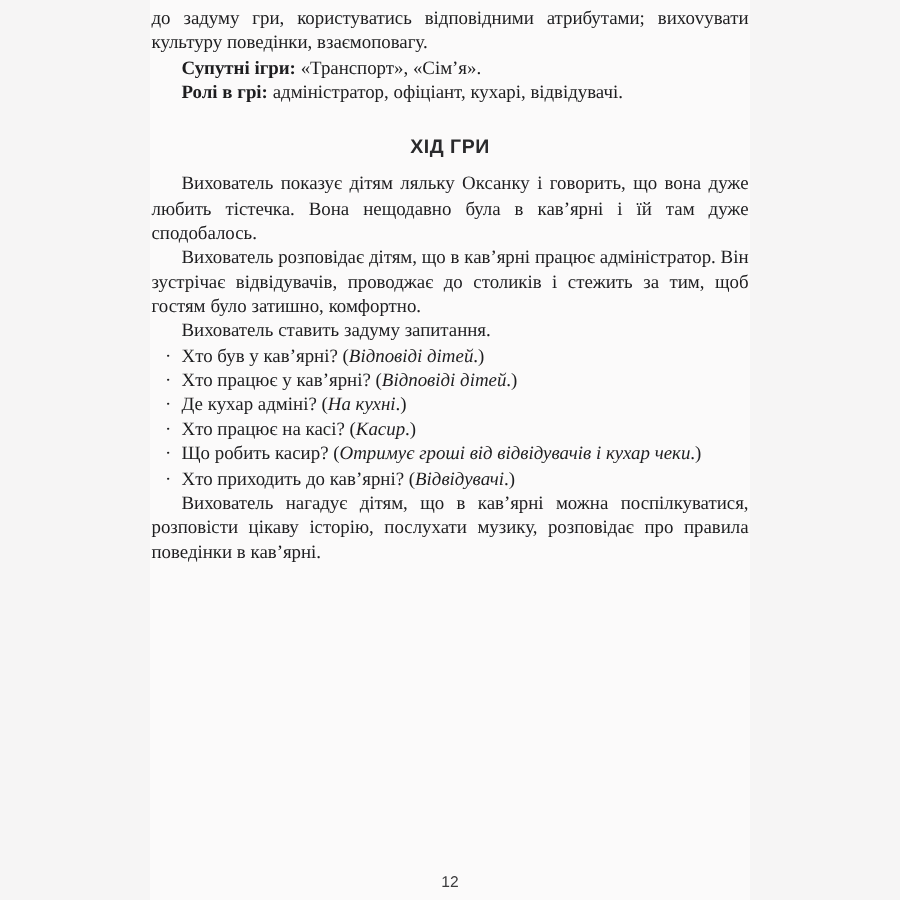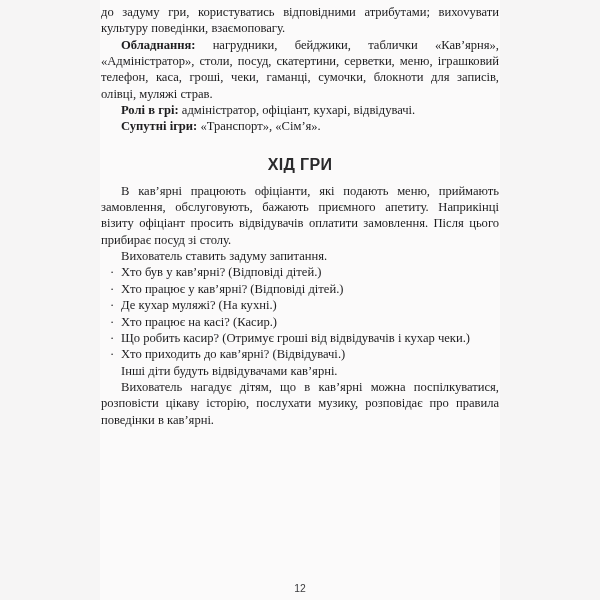--- a/index.html
+++ b/index.html
@@ -51,28 +51,28 @@
     text-align: justify;
     text-justify: inter-word;
     letter-spacing: -0.02px;
     word-spacing: 0.1px;
     hyphens: manual;
   }
   p.indent { text-indent: 20px; }
   p.nofirst { text-indent: 0; }
 
   .lbl { font-weight: bold; }
-  .ans { }
+  .ans { font-style: italic; }
 
   .section-gap { height: 5px; }
 
   h2.section-title {
     margin: 0;
     font-family: "Liberation Sans", "DejaVu Sans", sans-serif;
-    font-size: 16px;
+    font-size: 13px;
     font-weight: 600;
     letter-spacing: 0.35px;
     text-align: center;
     color: #2a2a2c;
   }
 
   ul.qlist {
     list-style: none;
     margin: 0;
     padding: 0;
@@ -104,44 +104,43 @@
   }
 </style>
 </head>
 <body>
 
 <div class="page">
   <div class="text-column">
 
     <p class="para nofirst" style="margin-top:4px;">до задуму гри, користуватись відповідними атрибутами; вихо­vувати культуру поведінки, взаємоповагу.</p>
 
-    <p class="para indent"><span class="lbl">Обладнання:</span><span> нагрудники, бейджики, таблички «Кав’ярня», «Адміністратор», столи, посуд, скатертини, серветки, меню, іграшковий телефон, каса, гроші, чеки, гаманці, сумочки, блок­ноти для записів, олівці, муляжі страв.</span></p>
 
 
+    <p class="para indent"><span class="lbl">Супутні ігри:</span><span> «Транспорт», «Сім’я».</span></p>
+
     <p class="para indent"><span class="lbl">Ролі в грі:</span><span> адміністратор, офіціант, кухарі, відвідувачі.</span></p>
-
-    <p class="para indent"><span class="lbl">Супутні ігри:</span><span> «Транспорт», «Сім’я».</span></p>
 
     <div class="section-gap" style="height:21px;"></div>
 
     <h2 class="section-title">ХІД ГРИ</h2>
 
     <div class="section-gap" style="height:9px;"></div>
 
-    <p class="para indent">В кав’ярні працюють офіціанти, які подають меню, при­ймають замовлення, обслуговують, бажають приємного апети­ту. Наприкінці візиту офіціант просить відвідувачів оплатити замовлення. Після цього прибирає посуд зі столу.</p>
+    <p class="para indent">Вихователь показує дітям ляльку Оксанку і говорить, що вона дуже любить тістечка. Вона нещодавно була в кав’ярні і їй там дуже сподобалось.</p>
+    <p class="para indent">Вихователь розповідає дітям, що в кав’ярні працює адміні­стратор. Він зустрічає відвідувачів, проводжає до столиків і сте­жить за тим, щоб гостям було затишно, комфортно.</p>
     <p class="para indent">Вихователь ставить задуму запитання.</p>
 
     <ul class="qlist">
       <li><span class="bullet">·</span><span>Хто був у кав’ярні? (</span><span class="ans">Відповіді дітей</span><span>.)</span></li>
       <li><span class="bullet">·</span><span>Хто працює у кав’ярні? (</span><span class="ans">Відповіді дітей</span><span>.)</span></li>
-      <li><span class="bullet">·</span><span>Де кухар муляжі? (</span><span class="ans">На кухні</span><span>.)</span></li>
+      <li><span class="bullet">·</span><span>Де кухар адміні? (</span><span class="ans">На кухні</span><span>.)</span></li>
       <li><span class="bullet">·</span><span>Хто працює на касі? (</span><span class="ans">Касир</span><span>.)</span></li>
       <li><span class="bullet">·</span><span>Що робить касир? (</span><span class="ans">Отримує гроші від відвідувачів і кухар чеки</span><span>.)</span></li>
       <li><span class="bullet">·</span><span>Хто приходить до кав’ярні? (</span><span class="ans">Відвідувачі</span><span>.)</span></li>
     </ul>
 
-    <p class="para indent">Інші діти будуть відвідувачами кав’ярні.</p>
     <p class="para indent">Вихователь нагадує дітям, що в кав’ярні можна поспілкува­тися, розповісти цікаву історію, послухати музику, розповідає про правила поведінки в кав’ярні.</p>
 
   </div>
 
   <div class="folio">12</div>
 </div>
 
 </body></html>

